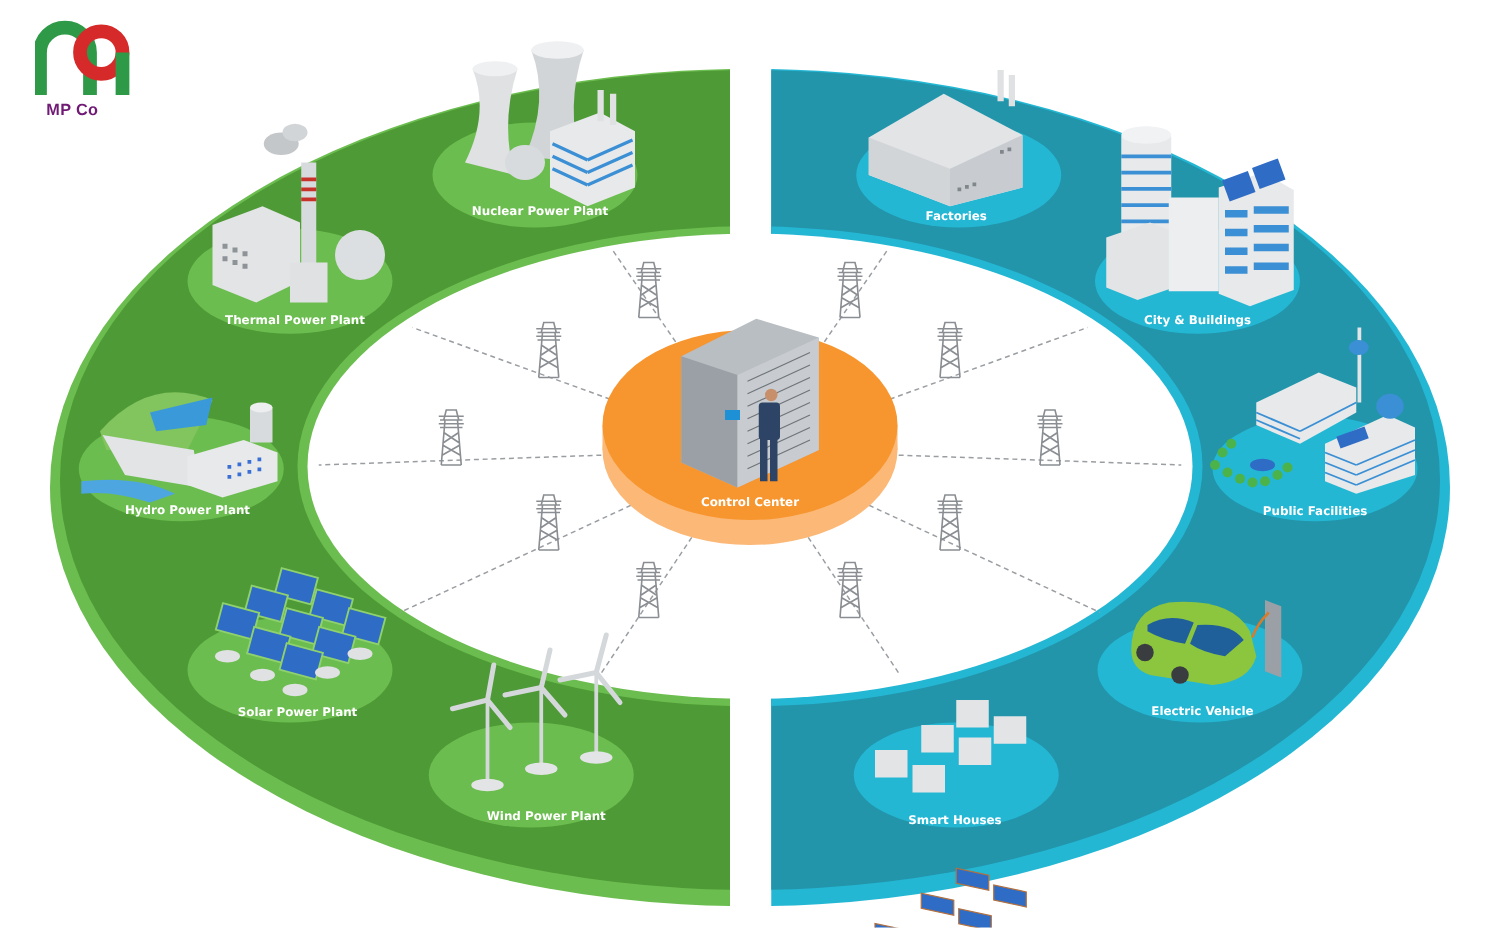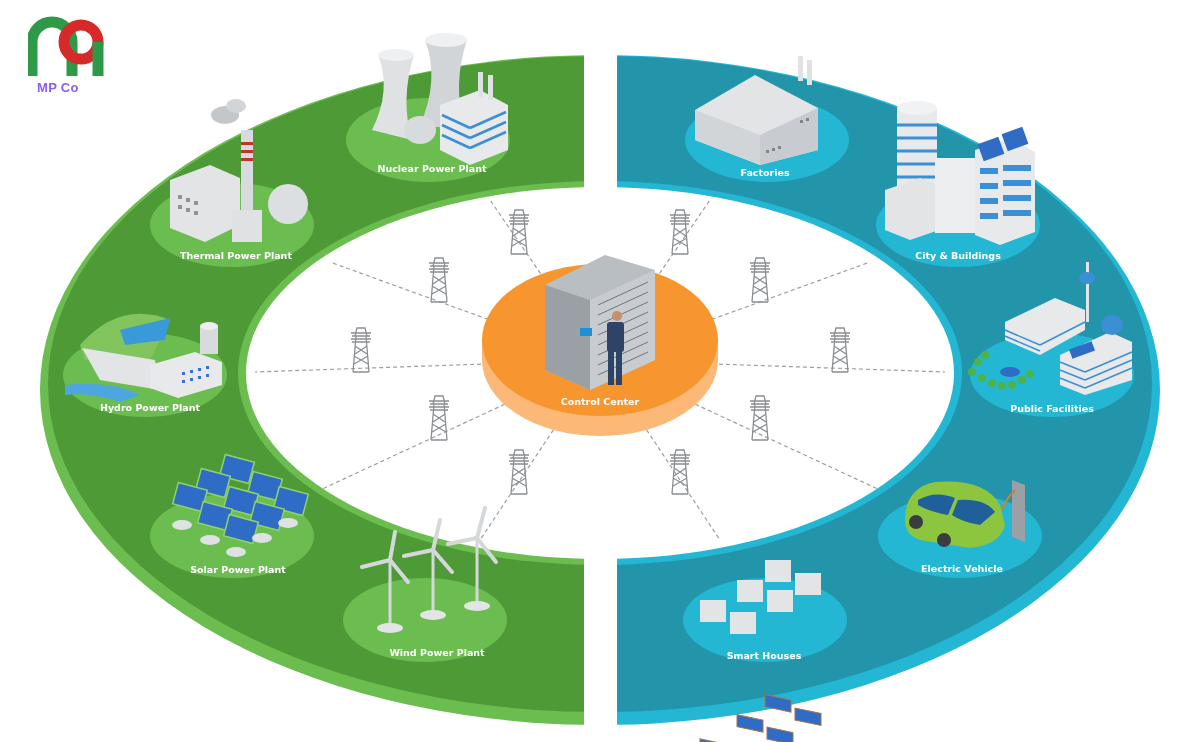--- a/index.html
+++ b/index.html
@@ -1,21 +1,21 @@
 <!DOCTYPE html>
 <html><head>
 <meta charset="utf-8">
 <style>
   html, body { margin: 0; padding: 0; background: #ffffff; }
   body { width: 1201px; height: 742px; position: relative; overflow: hidden;
          font-family: "DejaVu Sans", "Liberation Sans", sans-serif; }
   #stage { position: absolute; left: 0; top: 0; width: 1201px; height: 742px; }
   .lbl { font-family: "DejaVu Sans", sans-serif; font-weight: bold; font-size: 9.5px; fill: #ffffff; }
   .logo-text { position: absolute; left: 37px; top: 80px; font-family: "Liberation Sans", sans-serif;
-               font-weight: bold; font-size: 13px; color: #8b5cf6; letter-spacing: 0.3px; }
+               font-weight: bold; font-size: 13px; color: #701a75; letter-spacing: 0.3px; }
 </style>
 </head>
 <body>
 
 <div id="stage">
 
   <div style="position:absolute;left:28px;top:14px;width:80px;height:70px;">
     <svg width="80" height="66" viewBox="0 0 80 66">
       <path d="M4 62 V28 A20 20 0 0 1 44 28 V62" fill="none" stroke="#2e9a48" stroke-width="11"></path>
       <circle cx="53" cy="28" r="17" fill="none" stroke="#d62a2a" stroke-width="11"></circle>

